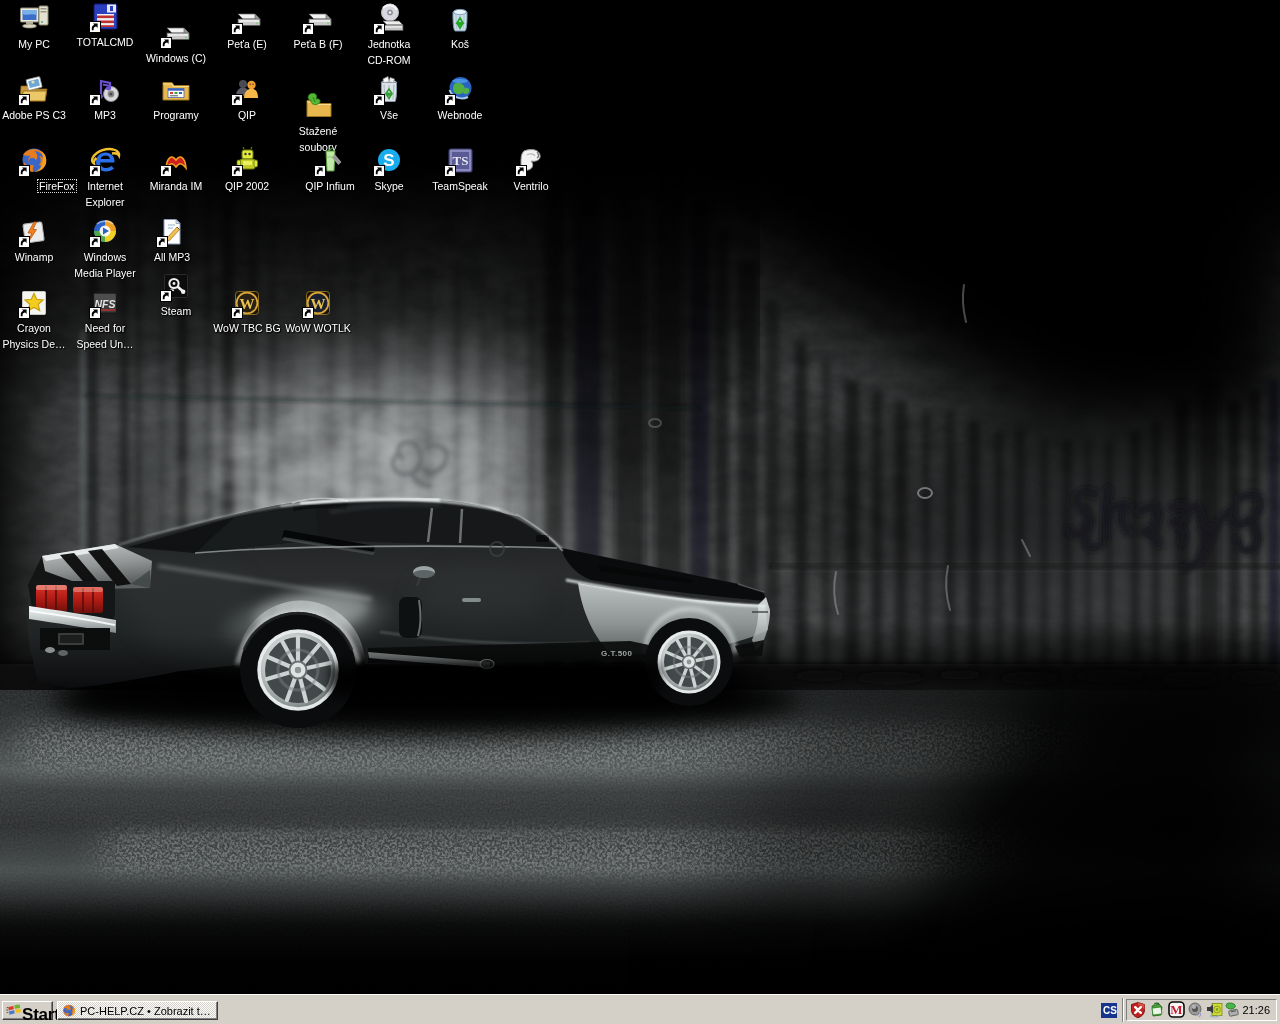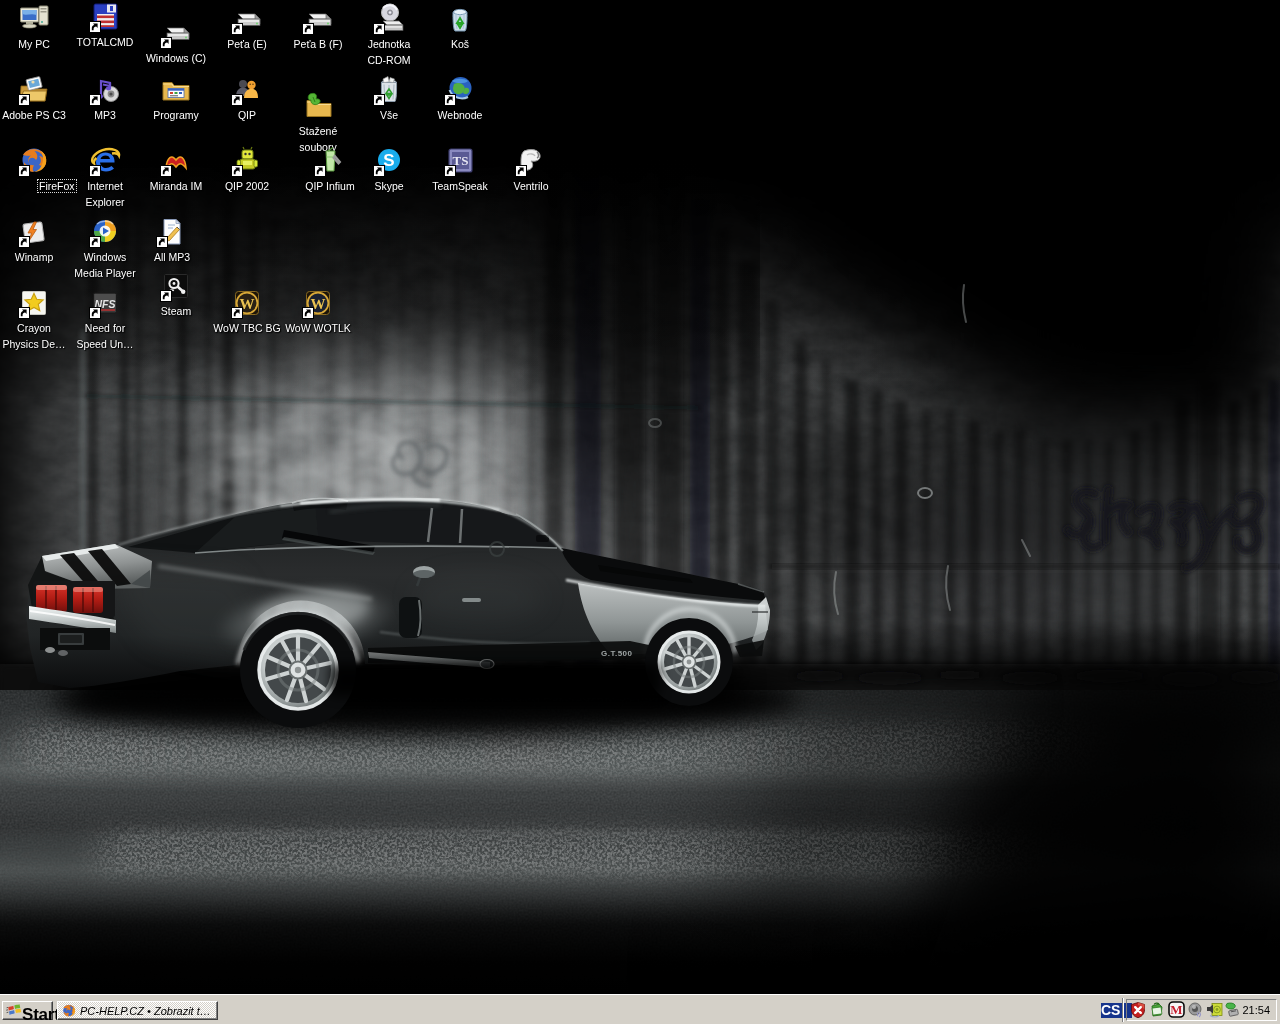--- a/index.html
+++ b/index.html
@@ -1015,31 +1015,31 @@
  <svg width="16" height="14" viewBox="0 0 16 14">
   <path d="M0.6,4.8 L2.2,4.4 M0.2,7.2 L2,6.8 M0.6,9.6 L2.4,9.2" stroke="#222" stroke-width="0.7"></path>
   <path d="M2.2,4.3 C4,3.1 5.8,3.5 7.3,2.7 L7.9,6.1 C6.3,6.9 4.5,6.5 2.8,7.7 Z" fill="#d8402a"></path>
   <path d="M8.3,2.5 C10,1.7 11.8,2.1 13.5,1.3 L14.3,4.7 C12.6,5.5 10.8,5.1 9.1,5.9 Z" fill="#6fb52c"></path>
   <path d="M3,8.5 C4.8,7.3 6.6,7.7 8.1,6.9 L8.7,10.3 C7.1,11.1 5.3,10.7 3.6,11.9 Z" fill="#4a78c8"></path>
   <path d="M9.2,6.7 C10.9,5.9 12.7,6.3 14.4,5.5 L15.2,8.9 C13.5,9.7 11.7,9.3 10,10.1 Z" fill="#f2c021"></path>
  </svg>
  </div>
  <div style="position:absolute; left:19px; top:3px; font-size:17px; font-weight:bold; color:#000; letter-spacing:-0.2px;">Start</div>
 </div>
-<div class="btn3" style="left:57px; top:6px; width:161px; height:19px; background:repeating-conic-gradient(#ffffff 0deg 90deg, #d4d0c8 90deg 180deg, #ffffff 180deg 270deg, #d4d0c8 270deg 360deg); background-size:2px 2px;font-style:italic;">
+<div class="btn3" style="left:57px; top:6px; width:161px; height:19px; background:repeating-conic-gradient(#ffffff 0deg 90deg, #d4d0c8 90deg 180deg, #ffffff 180deg 270deg, #d4d0c8 270deg 360deg); background-size:2px 2px;">
  <div style="position:absolute; left:3px; top:1px; width:16px; height:16px;">
  <svg width="16" height="16" viewBox="0 0 32 32">
   <circle cx="16" cy="15" r="11.5" fill="#3a66c8"></circle>
   <path d="M5,10 C8,4 17,2.5 23,6 C27,8.5 29,13 28,18 C27,23 22,27 16,27 C10,27 5.5,22.5 6,17 C7.5,20 10.5,21.5 13,20 C9.5,18 9.5,12.5 13,10.5 C10,11 7,10.5 5,10 Z M16,27 C22,27 26,23 27,19 C25,21 23,21 21,20 C24,17 23,13 21,11 C23,11 25,12 26,14 C25,9 21,6 16.5,6 C20,9 20,13 18,15 C16,12 12,12 11,15 C10,18 13,21 16,20 C14,24 15,26 16,27 Z" fill="#e87d1e"></path>
   <path d="M23,6 C27,8.5 29,13 28,18 C27,23 22,27 16,27 C20,26 23,23 24,19 C26,15 25,9 23,6 Z" fill="#f6a11c"></path>
  </svg>
  </div>
  <div style="position:absolute; left:22px; top:3px; font-size:11px; color:#000; white-space:nowrap;">PC-HELP.CZ • Zobrazit t…</div>
 </div>
-<div style="position:absolute; left:1101px; top:8px; width:31px; height:15px; background:#16348c; color:#fff; font-size:14px; font-weight:bold; text-align:left; line-height:15px;">CS</div>
+<div style="position:absolute; left:1101px; top:8px; width:16px; height:15px; background:#16348c; color:#fff; font-size:10px; font-weight:bold; text-align:right; line-height:15px;">CS</div>
 <div style="position:absolute; left:1122px; top:3px; width:1px; height:24px; background:#808080;"></div>
 <div style="position:absolute; left:1123px; top:3px; width:1px; height:24px; background:#ffffff;"></div>
 <div style="position:absolute; left:1126px; top:4px; width:151px; height:22px; border-top:1px solid #808080; border-left:1px solid #808080; border-bottom:1px solid #fff; border-right:1px solid #fff;">
  <svg style="position:absolute;left:3px;top:2px" width="16" height="16" viewBox="0 0 16 16">
   <path d="M8,0.5 L14.5,2.5 L14.5,8 C14.5,12 11.5,14.7 8,15.7 C4.5,14.7 1.5,12 1.5,8 L1.5,2.5 Z" fill="#c42020" stroke="#5a0a0a" stroke-width="0.8"></path>
   <path d="M8,0.5 L14.5,2.5 L14.5,8 C13,4.5 10,3 8,3.2 Z" fill="#e05a4a" opacity="0.8"></path>
   <path d="M5.2,5.2 L10.8,10.8 M10.8,5.2 L5.2,10.8" stroke="#fff" stroke-width="2.4" stroke-linecap="round"></path>
  </svg>
  <svg style="position:absolute;left:22px;top:2px" width="16" height="16" viewBox="0 0 16 16">
   <path d="M3,4 L10,2 L13,5 L12,13 L4,14 Z" fill="#4aa43a" stroke="#1e6414" stroke-width="0.8"></path>
@@ -1061,15 +1061,15 @@
   <path d="M1,5 L4,5 L7,2.5 L7,11.5 L4,9 L1,9 Z" fill="#3a3a3a"></path>
   <circle cx="11" cy="7.5" r="3.4" fill="none" stroke="#8aa020" stroke-width="1"></circle>
   <circle cx="11" cy="7.5" r="1.4" fill="#8aa020"></circle>
   <path d="M4,13.5 C7,15.5 11,15.5 13,13.5" stroke="#9aa8c8" stroke-width="1.2" fill="none"></path>
  </svg>
  <svg style="position:absolute;left:97px;top:2px" width="16" height="16" viewBox="0 0 16 16">
   <path d="M3,1.5 C6,0.5 10,1 11,3 C12,5 10,7 7,7 C4,7 2,5.5 2,3.5 Z" fill="#4ab44a" stroke="#1e7a1e" stroke-width="0.8"></path>
   <rect x="5" y="8" width="9" height="5.5" rx="1" transform="rotate(-12 9.5 10.7)" fill="#b0b0b0" stroke="#555" stroke-width="0.8"></rect>
   <path d="M7,9.8 L12,8.8" stroke="#555" stroke-width="1"></path>
  </svg>
- <div style="position:absolute; right:6px; top:4px; font-size:11px; color:#000;">21:54</div>
+ <div style="position:absolute; right:6px; top:4px; font-size:11px; color:#000;">21:26</div>
 </div>
 </div>
 
 </body></html>

